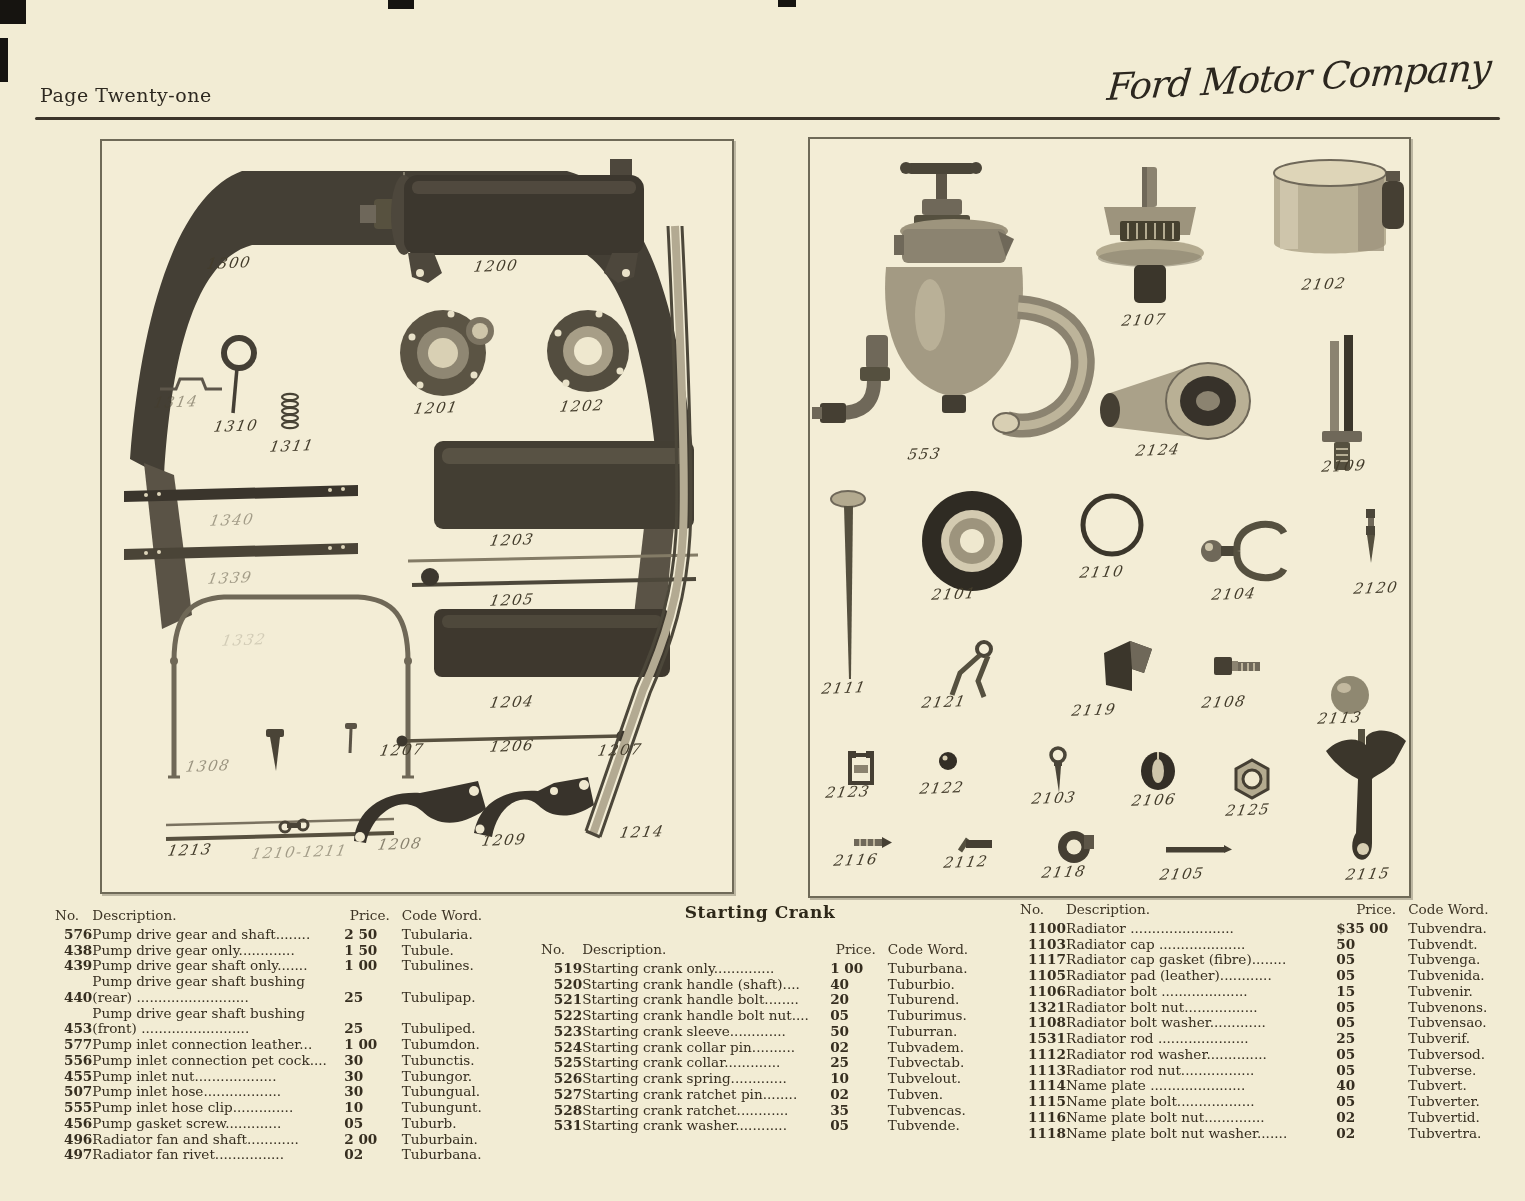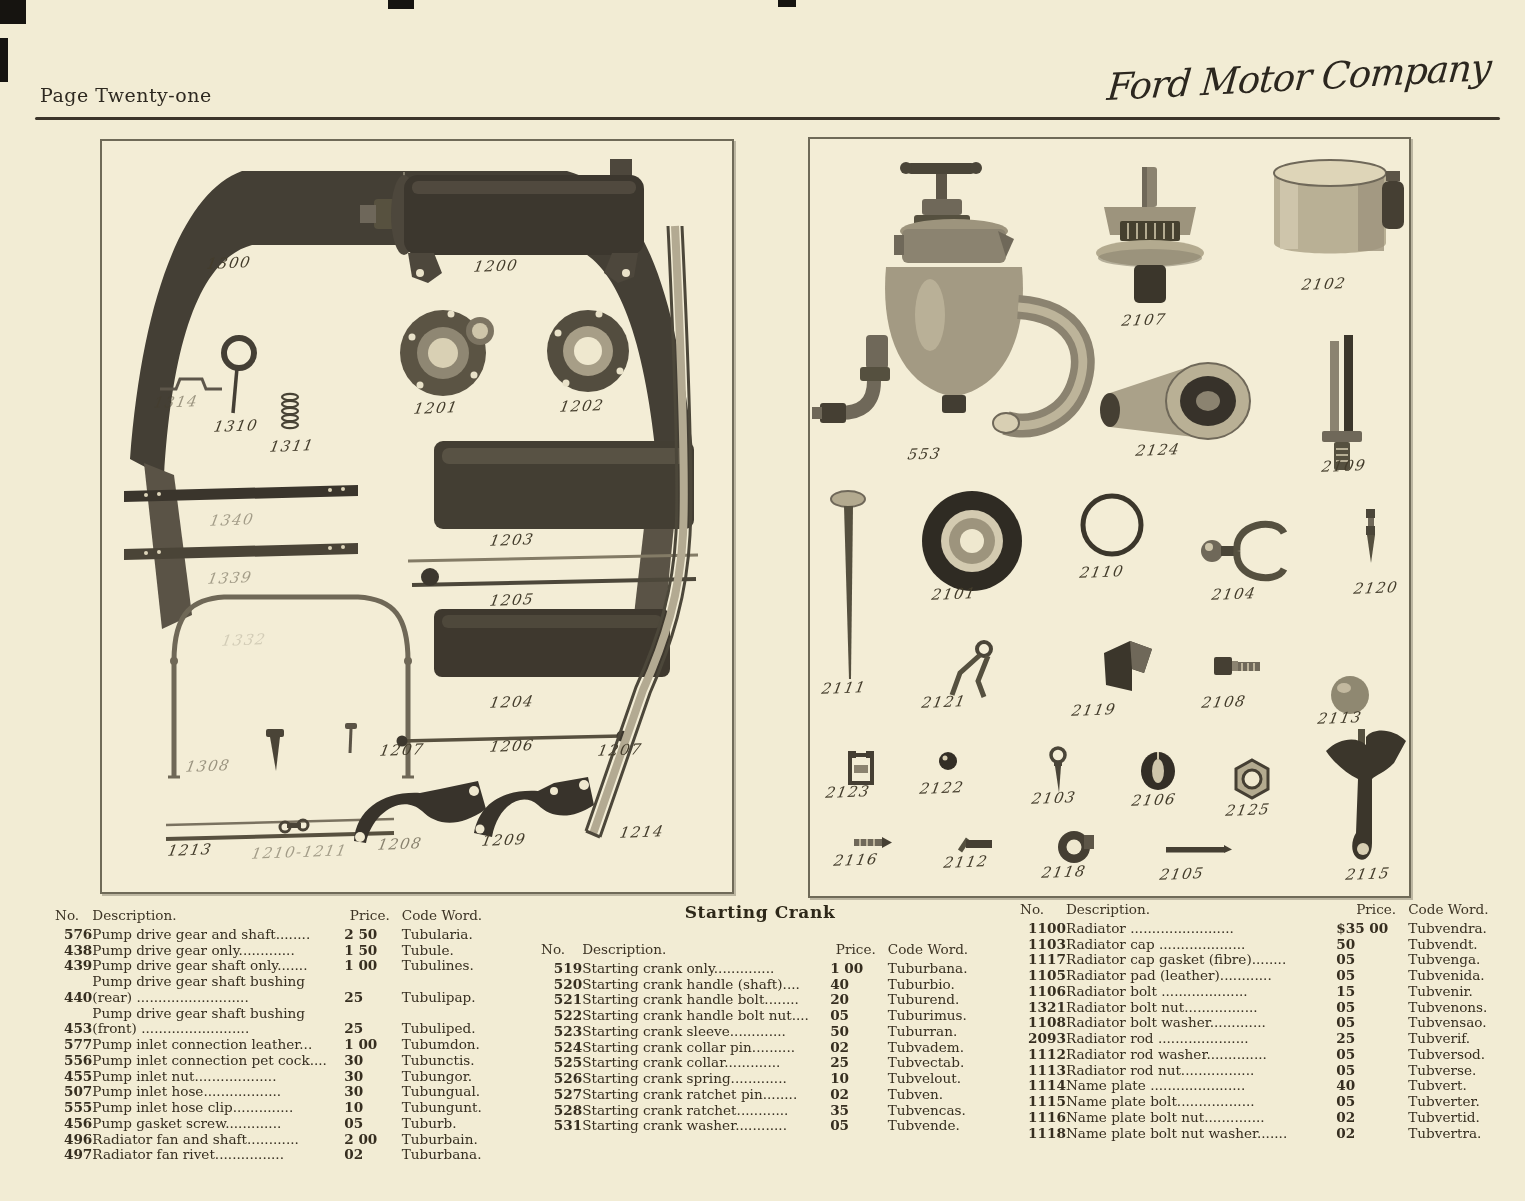--- a/index.html
+++ b/index.html
@@ -613,21 +613,21 @@
             <td class="price">05</td>
             <td class="code">Tubvenons.</td>
           </tr>
       <tr>
             <td class="no">1108</td>
             <td class="desc">Radiator  bolt  washer.............</td>
             <td class="price">05</td>
             <td class="code">Tubvensao.</td>
           </tr>
       <tr>
-            <td class="no">2093</td>
+            <td class="no">1531</td>
             <td class="desc">Radiator rod .....................</td>
             <td class="price">25</td>
             <td class="code">Tubverif.</td>
           </tr>
       <tr>
             <td class="no">1112</td>
             <td class="desc">Radiator rod washer..............</td>
             <td class="price">05</td>
             <td class="code">Tubversod.</td>
           </tr>

